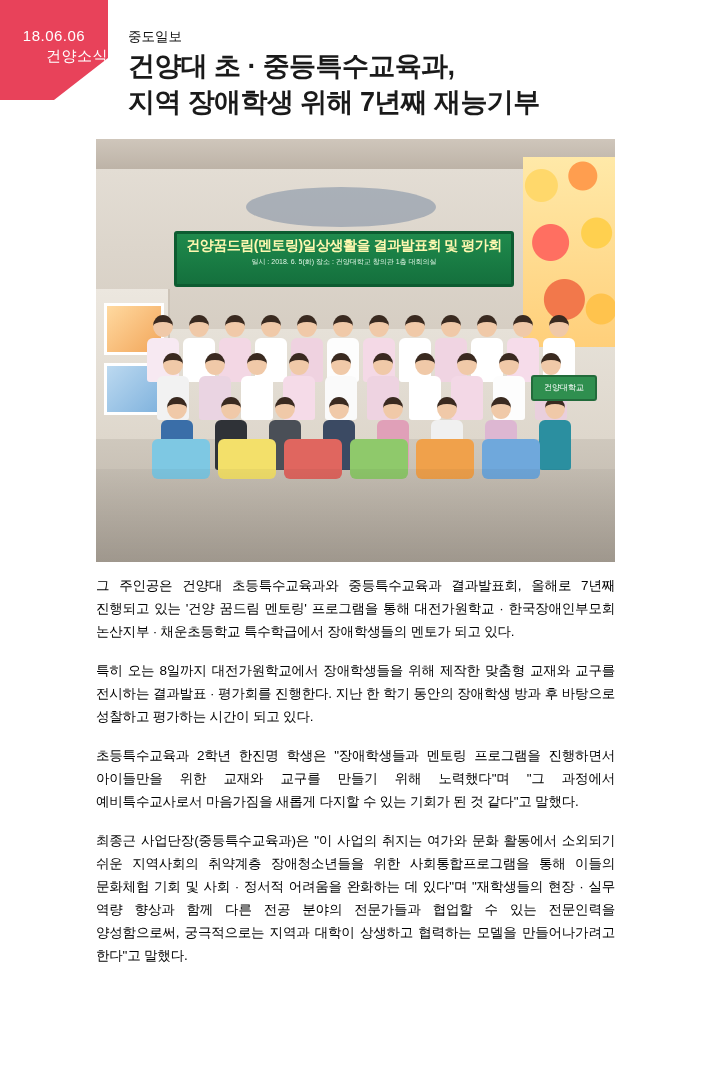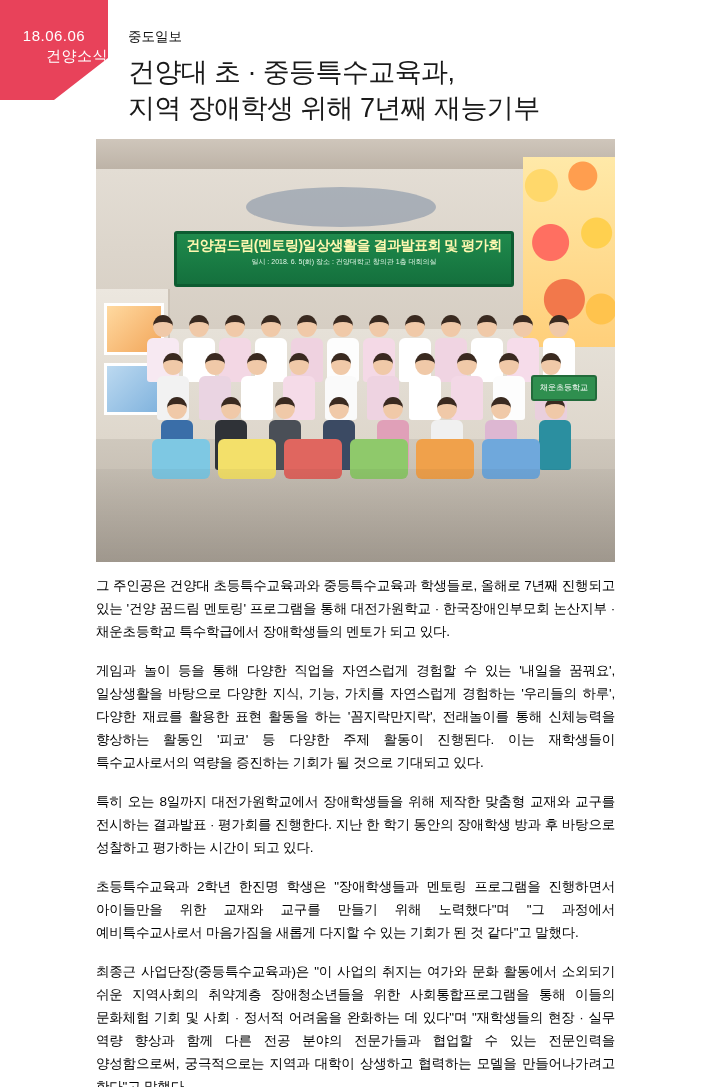--- a/index.html
+++ b/index.html
@@ -51,25 +51,25 @@
   .head-text {
     position: absolute;
     left: 128px;
     top: 28px;
     right: 18px;
   }
   .press-name {
     font-size: 13.5px;
     color: #111;
     line-height: 17px;
-    margin-bottom: 9px;
+    margin-bottom: 3px;
   }
   .headline {
     font-size: 27px;
-    font-weight: normal;
+    font-weight: bold;
     color: #1a1a1a;
     line-height: 36px;
     letter-spacing: -0.6px;
     white-space: pre-line;
   }
 
   
   .photo-wrap {
     position: absolute;
     left: 96px;
@@ -371,24 +371,23 @@
 
     <div class="seats">
       <div class="seat" style="left:0px;background:#7ec8e3"></div>
       <div class="seat" style="left:66px;background:#f3e06a"></div>
       <div class="seat" style="left:132px;background:#e0665f"></div>
       <div class="seat" style="left:198px;background:#8fc96b"></div>
       <div class="seat" style="left:264px;background:#f0a14b"></div>
       <div class="seat" style="left:330px;background:#6fa8dc"></div>
     </div>
 
-    <div class="p-sign">채운초등학교</div>
+    <div class="p-sign">건양대학교</div>
     <div class="p-shadow"></div>
   </div>
 </div>
 
 <div class="article">
-  <p class="para">그 주인공은 건양대 초등특수교육과와 중등특수교육과 학생들로, 올해로 7년째 진행되고 있는 '건양 꿈드림 멘토링' 프로그램을 통해 대전가원학교 · 한국장애인부모회 논산지부 · 채운초등학교 특수학급에서 장애학생들의 멘토가 되고 있다.</p>
-  <p class="para">게임과 놀이 등을 통해 다양한 직업을 자연스럽게 경험할 수 있는 '내일을 꿈꿔요', 일상생활을 바탕으로 다양한 지식, 기능, 가치를 자연스럽게 경험하는 '우리들의 하루', 다양한 재료를 활용한 표현 활동을 하는 '꼼지락만지락', 전래놀이를 통해 신체능력을 향상하는 활동인 '피코' 등 다양한 주제 활동이 진행된다. 이는 재학생들이 특수교사로서의 역량을 증진하는 기회가 될 것으로 기대되고 있다.</p>
+  <p class="para">그 주인공은 건양대 초등특수교육과와 중등특수교육과 결과발표회, 올해로 7년째 진행되고 있는 '건양 꿈드림 멘토링' 프로그램을 통해 대전가원학교 · 한국장애인부모회 논산지부 · 채운초등학교 특수학급에서 장애학생들의 멘토가 되고 있다.</p>
   <p class="para">특히 오는 8일까지 대전가원학교에서 장애학생들을 위해 제작한 맞춤형 교재와 교구를 전시하는 결과발표 · 평가회를 진행한다. 지난 한 학기 동안의 장애학생 방과 후 바탕으로 성찰하고 평가하는 시간이 되고 있다.</p>
   <p class="para">초등특수교육과 2학년 한진명 학생은 "장애학생들과 멘토링 프로그램을 진행하면서 아이들만을 위한 교재와 교구를 만들기 위해 노력했다"며 "그 과정에서 예비특수교사로서 마음가짐을 새롭게 다지할 수 있는 기회가 된 것 같다"고 말했다.</p>
   <p class="para">최종근 사업단장(중등특수교육과)은 "이 사업의 취지는 여가와 문화 활동에서 소외되기 쉬운 지역사회의 취약계층 장애청소년들을 위한 사회통합프로그램을 통해 이들의 문화체험 기회 및 사회 · 정서적 어려움을 완화하는 데 있다"며 "재학생들의 현장 · 실무 역량 향상과 함께 다른 전공 분야의 전문가들과 협업할 수 있는 전문인력을 양성함으로써, 궁극적으로는 지역과 대학이 상생하고 협력하는 모델을 만들어나가려고 한다"고 말했다.</p>
 </div>
 
 </body></html>

